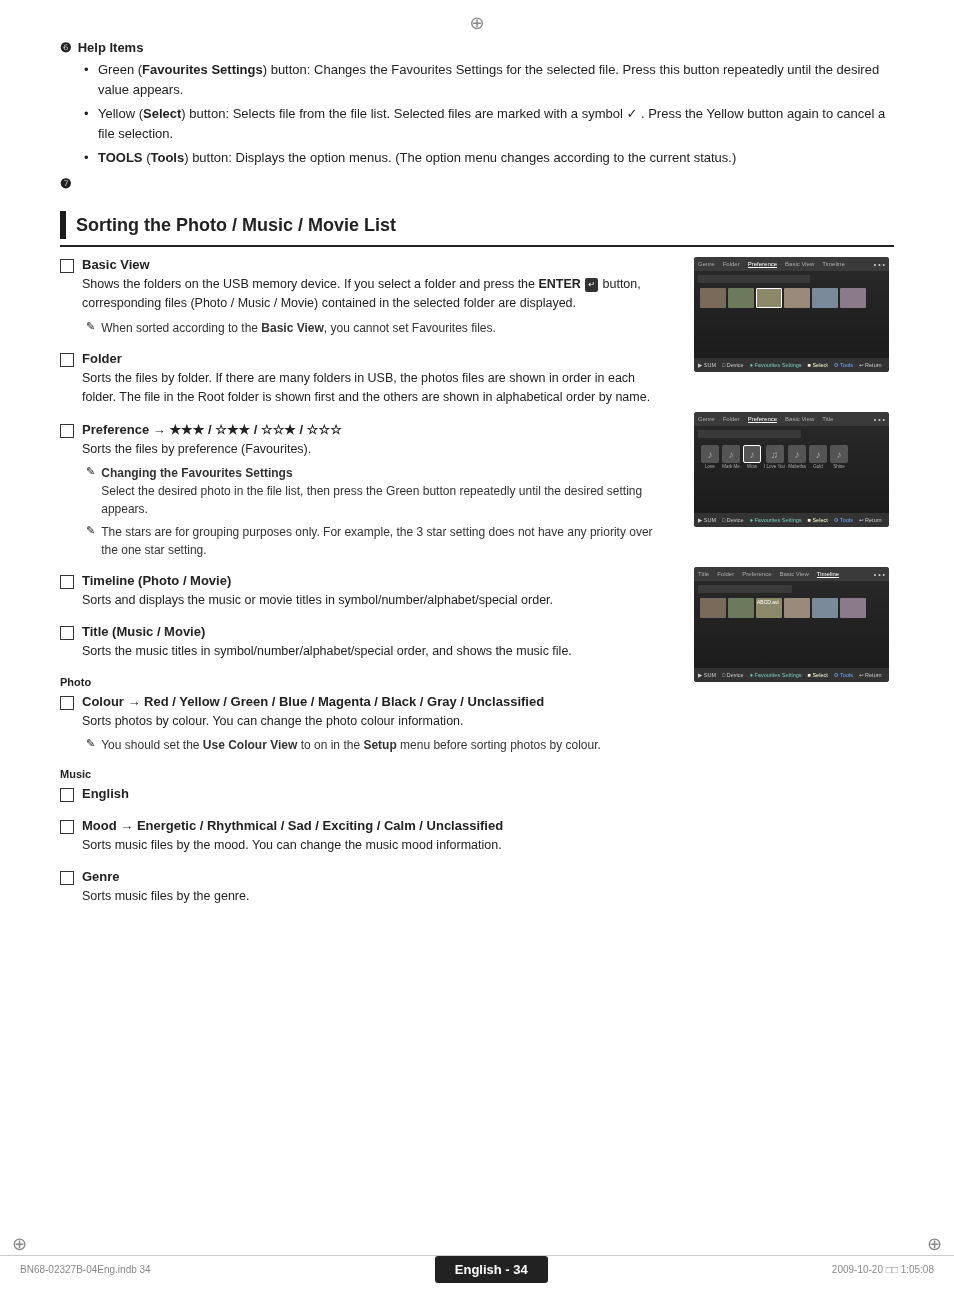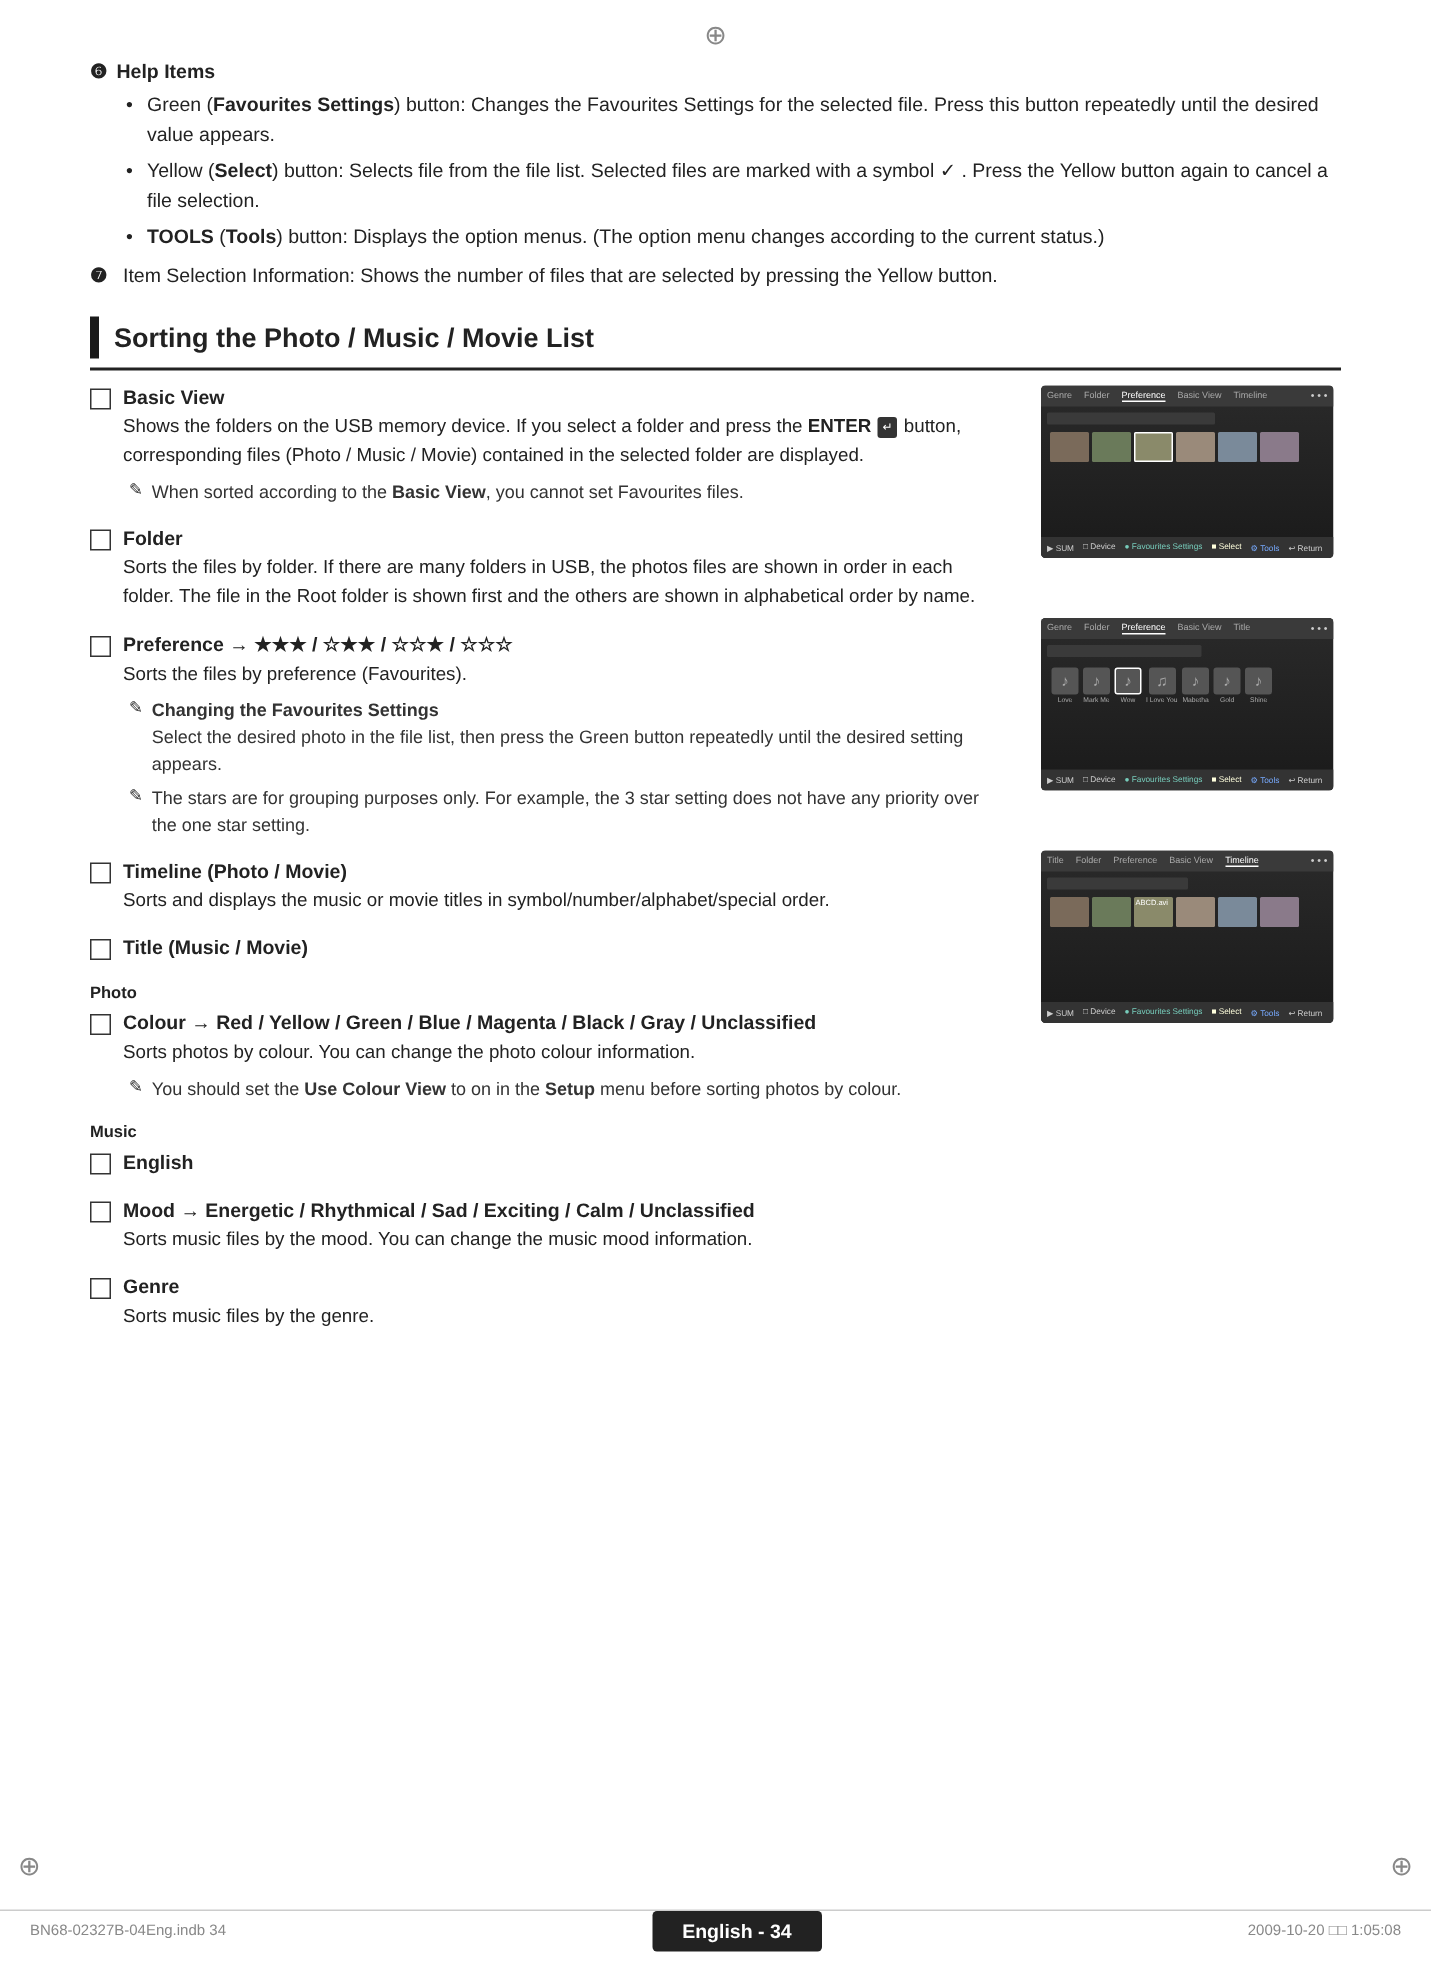--- a/index.html
+++ b/index.html
@@ -280,21 +280,21 @@
     
     .underline-heading {
       font-weight: bold;
       font-size: 11px;
       margin: 12px 0 6px 0;
     }
 
     
     .page-footer {
       position: absolute;
-      bottom: 14px;
+      bottom: 32px;
       left: 0;
       right: 0;
       display: flex;
       align-items: center;
       justify-content: space-between;
       padding: 0 20px;
       border-top: 1px solid #ccc;
     }
     .footer-left {
       font-size: 10px;
@@ -346,21 +346,20 @@
       </li>
       <li>
         Yellow (<b>Select</b>) button: Selects file from the file list. Selected files are marked with a symbol ✓ . Press the Yellow button again to cancel a file selection.
       </li>
       <li>
         <b>TOOLS</b> (<b>Tools</b>) button: Displays the option menus. (The option menu changes according to the current status.)
       </li>
     </ul>
     <div class="item-info-row">
       <span class="item-info-num">❼</span>
-      <span>Item Selection Information: Shows the number of files that are selected by pressing the Yellow button.</span>
     </div>
   </div>
 
   <div class="section-heading">
     <span class="section-heading-bar"></span>
     <h2>Sorting the Photo / Music / Movie List</h2>
   </div>
 
   <div class="content-area">
     <div class="content-left">
@@ -422,20 +421,23 @@
           <div class="item-desc">
             Sorts and displays the music or movie titles in symbol/number/alphabet/special order.
           </div>
         </div>
       </div>
 
       <div class="list-item-block">
         <div class="checkbox-icon"></div>
         <div class="item-content">
           <div class="item-title"><b>Title (Music / Movie)</b></div>
+          <div class="item-desc">
+            Sorts the music titles in symbol/number/alphabet/special order, and shows the music file.
+          </div>
         </div>
       </div>
 
       <div class="underline-heading">Photo</div>
 
       <div class="list-item-block">
         <div class="checkbox-icon"></div>
         <div class="item-content">
           <div class="item-title">
             <b>Colour → Red / Yellow / Green / Blue / Magenta / Black / Gray / Unclassified</b>

